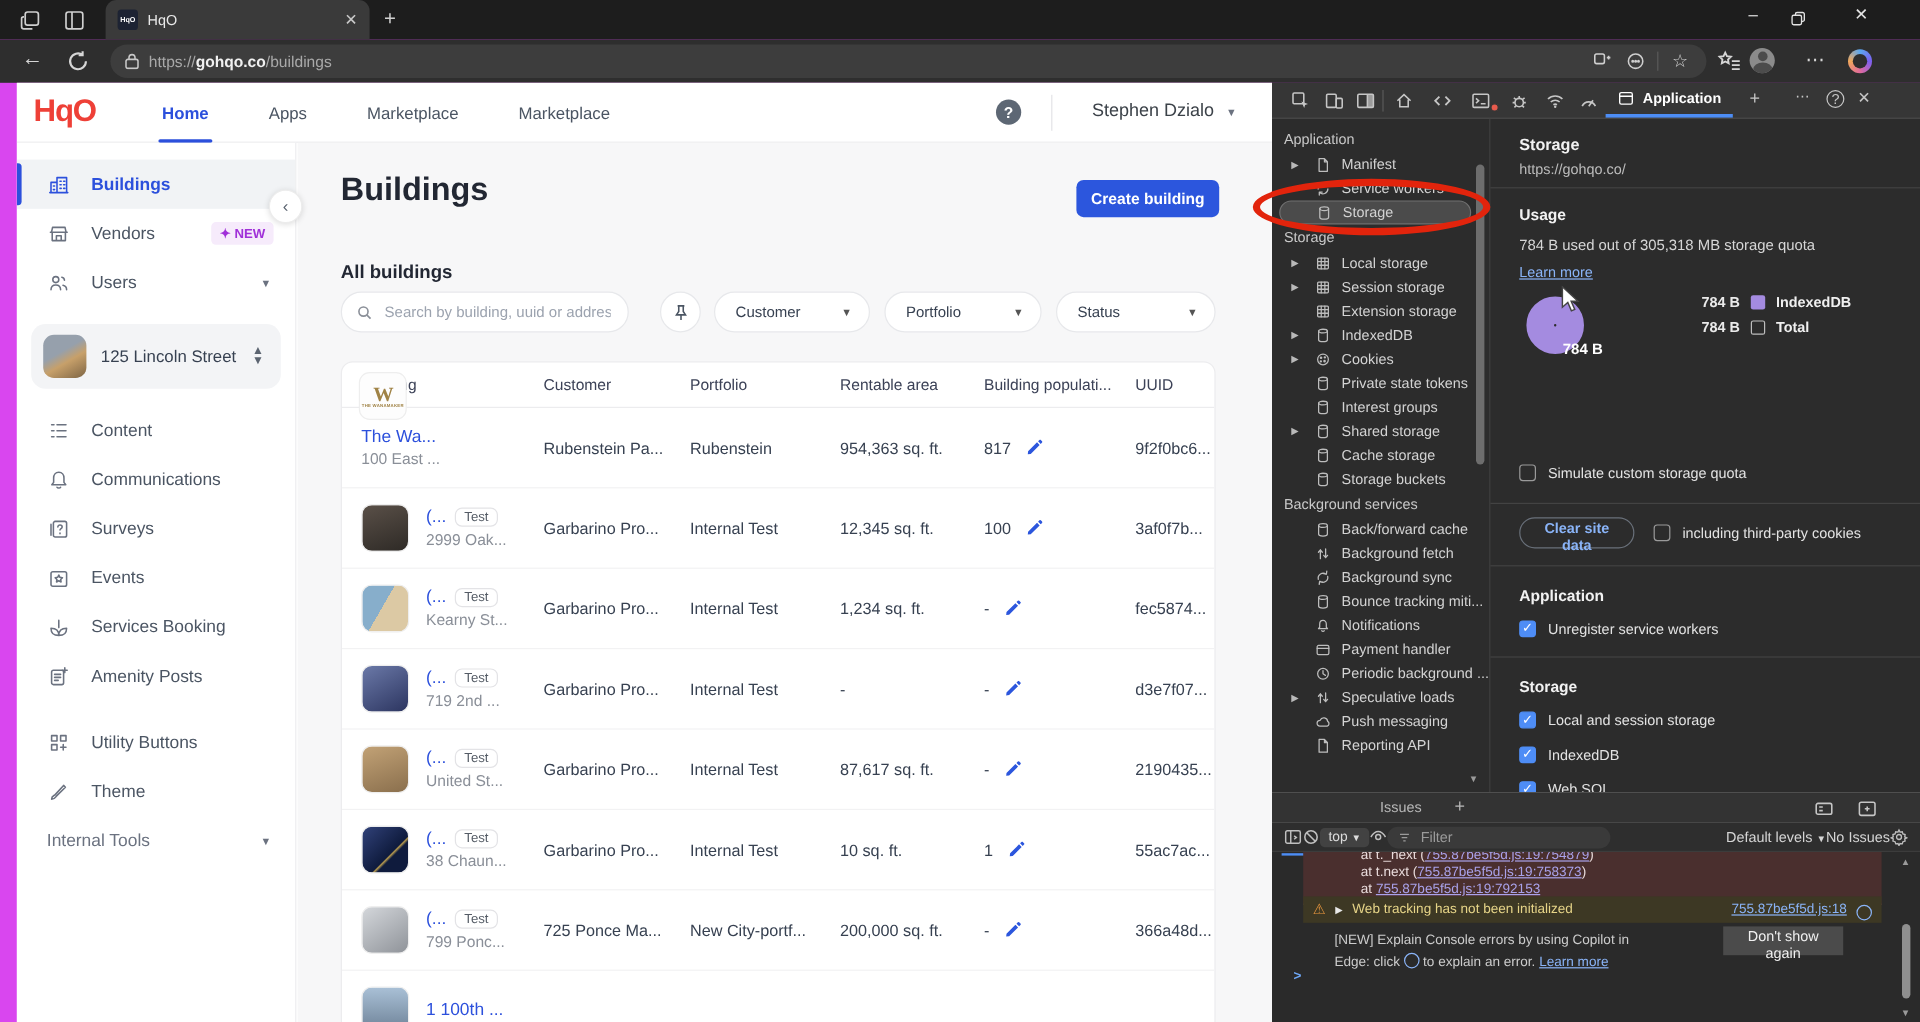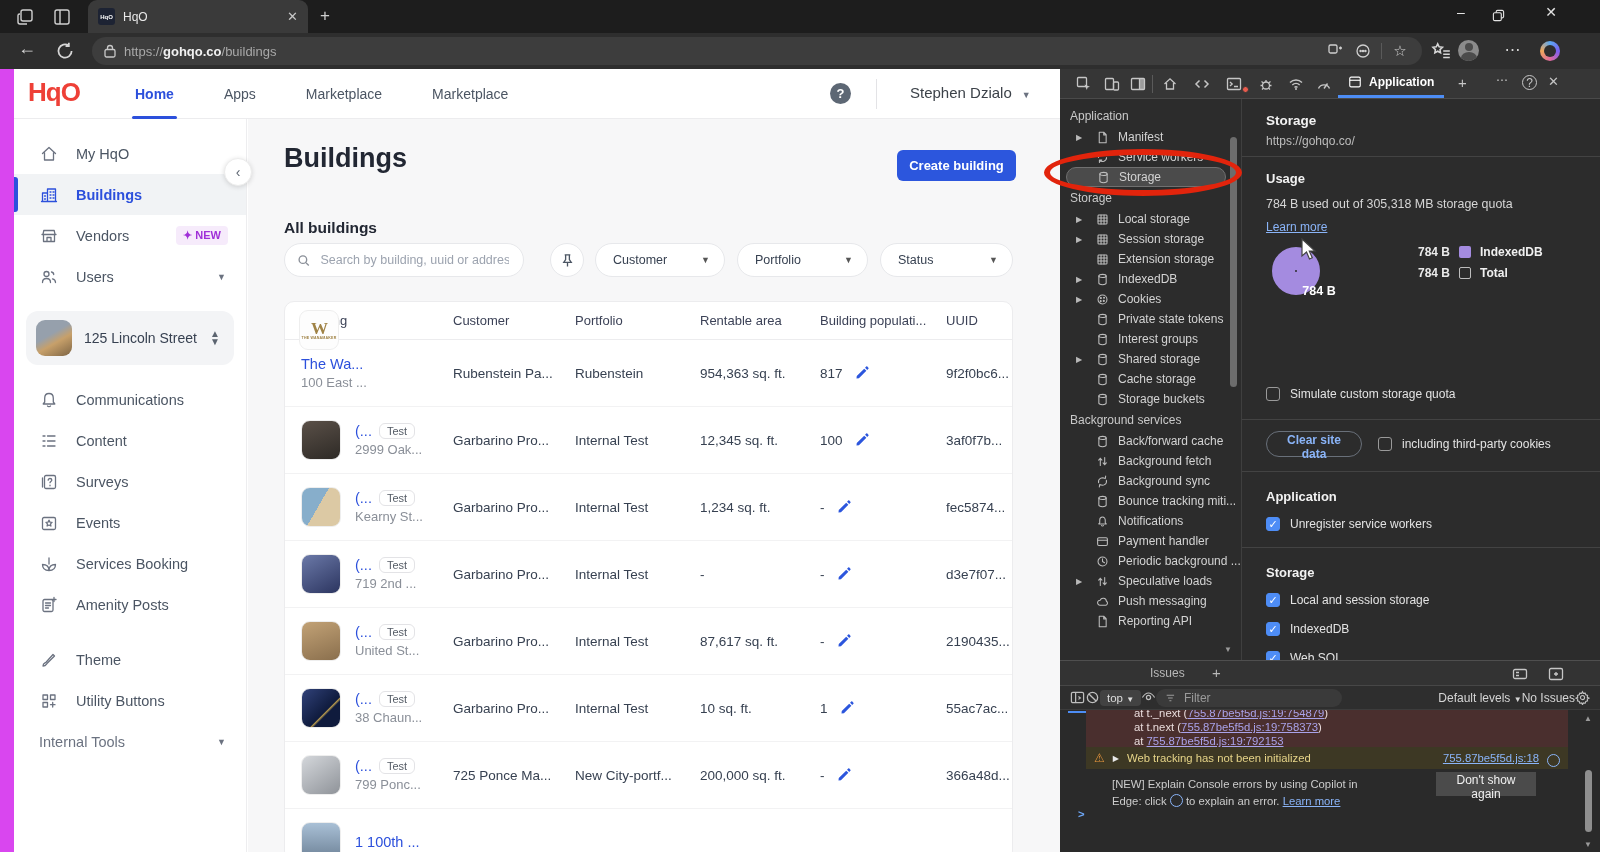--- a/index.html
+++ b/index.html
@@ -216,26 +216,20 @@
           <div class="nv">Apps</div>
           <div class="nv">Marketplace</div>
           <div class="nv">Marketplace</div>
         </div>
       <div class="help">?</div>
       <div class="ptdiv"></div>
       <div class="user"><span>Stephen Dzialo</span><span class="car">▼</span></div>
     </div>
 
     <aside class="sidebar" id="sidebar">
-        <div class="sitem">
-          <span class="ico"><svg viewBox="0 0 20 20" fill="none" stroke="currentColor" stroke-width="1.3" stroke-linecap="round" stroke-linejoin="round" width="100%" height="100%">
-              <path d="M3.5 9.5 L10 3.5 L16.5 9.5 M5.5 8.5 V16 H14.5 V8.5"></path>
-            </svg></span>
-          <span>My HqO</span>
-        </div>
         <div class="sitem act">
           <span class="ico"><svg viewBox="0 0 20 20" fill="none" stroke="currentColor" stroke-width="1.3" stroke-linecap="round" stroke-linejoin="round" width="100%" height="100%">
               <path d="M3.5 16.5 V8 H8.5 M8.5 16.5 V4 H16.5 V16.5 M2.5 16.5 H17.5 M11 7h1M14 7h1M11 10h1M14 10h1M11 13h1M14 13h1M5.5 11h1M5.5 14h1"></path>
             </svg></span>
           <span>Buildings</span>
         </div>
         <div class="sitem">
           <span class="ico"><svg viewBox="0 0 20 20" fill="none" stroke="currentColor" stroke-width="1.3" stroke-linecap="round" stroke-linejoin="round" width="100%" height="100%">
               <path d="M3 8.5 H17 M4 8.3 L4.8 4.5 H15.2 L16 8.3 M4.5 8.5 V15.5 H15.5 V8.5 M8 15.5 V11.5 H12 V15.5"></path>
             </svg></span>
@@ -250,29 +244,29 @@
           <span>Users</span>
           <span class="chev">▼</span>
         </div>
         <div class="selcard">
           <span class="selthumb"></span>
           <span class="sellabel">125 Lincoln Street</span>
           <span class="updown">▲<br>▼</span>
         </div>
         <div class="sitem">
           <span class="ico"><svg viewBox="0 0 20 20" fill="none" stroke="currentColor" stroke-width="1.3" stroke-linecap="round" stroke-linejoin="round" width="100%" height="100%">
+              <path d="M4 5 h2 M8.5 5 h7.5 M4 10 h2 M8.5 10 h7.5 M4 15 h2 M8.5 15 h7.5"></path>
+            </svg></span>
+          <span>Content</span>
+        </div>
+        <div class="sitem">
+          <span class="ico"><svg viewBox="0 0 20 20" fill="none" stroke="currentColor" stroke-width="1.3" stroke-linecap="round" stroke-linejoin="round" width="100%" height="100%">
               <path d="M10 3.5 C7.2 3.5 5.7 5.8 5.7 8.3 V12 L4.2 14 H15.8 L14.3 12 V8.3 C14.3 5.8 12.8 3.5 10 3.5 Z M8.5 16 C8.9 16.9 11.1 16.9 11.5 16"></path>
             </svg></span>
           <span>Communications</span>
-        </div>
-        <div class="sitem">
-          <span class="ico"><svg viewBox="0 0 20 20" fill="none" stroke="currentColor" stroke-width="1.3" stroke-linecap="round" stroke-linejoin="round" width="100%" height="100%">
-              <path d="M4 5 h2 M8.5 5 h7.5 M4 10 h2 M8.5 10 h7.5 M4 15 h2 M8.5 15 h7.5"></path>
-            </svg></span>
-          <span>Content</span>
         </div>
         <div class="sitem">
           <span class="ico"><svg viewBox="0 0 20 20" fill="none" stroke="currentColor" stroke-width="1.3" stroke-linecap="round" stroke-linejoin="round" width="100%" height="100%">
               <rect x="5.5" y="3.5" width="11" height="13" rx="1.5"></rect>
               <path d="M3.5 6 v9 M9.2 8.2 c0-1 .8-1.7 1.8-1.7 s1.8 .7 1.8 1.6 c0 1.4-1.8 1.3-1.8 2.6 M11 13.2 v.6"></path>
             </svg></span>
           <span>Surveys</span>
         </div>
         <div class="sitem">
           <span class="ico"><svg viewBox="0 0 20 20" fill="none" stroke="currentColor" stroke-width="1.3" stroke-linecap="round" stroke-linejoin="round" width="100%" height="100%">
@@ -288,34 +282,34 @@
           <span>Services Booking</span>
         </div>
         <div class="sitem">
           <span class="ico"><svg viewBox="0 0 20 20" fill="none" stroke="currentColor" stroke-width="1.3" stroke-linecap="round" stroke-linejoin="round" width="100%" height="100%">
               <rect x="4" y="4.5" width="10" height="12" rx="1.5"></rect>
               <path d="M6.5 8 h5 M6.5 10.5 h5 M6.5 13 h3 M15 2.5 v4 M13 4.5 h4"></path>
             </svg></span>
           <span>Amenity Posts</span>
         </div>
         <div class="gap14"></div>
-        <div class="sitem">
-          <span class="ico"><svg viewBox="0 0 20 20" fill="none" stroke="currentColor" stroke-width="1.3" stroke-linecap="round" stroke-linejoin="round" width="100%" height="100%">
-              <path d="M4 16 C4 13 6 13.2 7 12.2 L14 4.5 L15.5 6 L8.2 13.2 C7.2 14.2 7 16 4 16 Z"></path>
-            </svg></span>
-          <span>Theme</span>
-        </div>
         <div class="sitem">
           <span class="ico"><svg viewBox="0 0 20 20" fill="none" stroke="currentColor" stroke-width="1.3" stroke-linecap="round" stroke-linejoin="round" width="100%" height="100%">
               <rect x="4" y="4" width="4.5" height="4.5"></rect>
               <rect x="11.5" y="4" width="4.5" height="4.5"></rect>
               <rect x="4" y="11.5" width="4.5" height="4.5"></rect>
               <path d="M13.7 11.5 v4.5 M11.5 13.7 h4.5"></path>
             </svg></span>
           <span>Utility Buttons</span>
+        </div>
+        <div class="sitem">
+          <span class="ico"><svg viewBox="0 0 20 20" fill="none" stroke="currentColor" stroke-width="1.3" stroke-linecap="round" stroke-linejoin="round" width="100%" height="100%">
+              <path d="M4 16 C4 13 6 13.2 7 12.2 L14 4.5 L15.5 6 L8.2 13.2 C7.2 14.2 7 16 4 16 Z"></path>
+            </svg></span>
+          <span>Theme</span>
         </div>
         <div class="sitem">
           <span style="color: rgb(107, 114, 128);">Internal Tools</span>
           <span class="chev">▼</span>
         </div>
       </aside>
     <div class="collapse-btn">‹</div>
 
     <div class="content">
       <div class="h1">Buildings</div>

